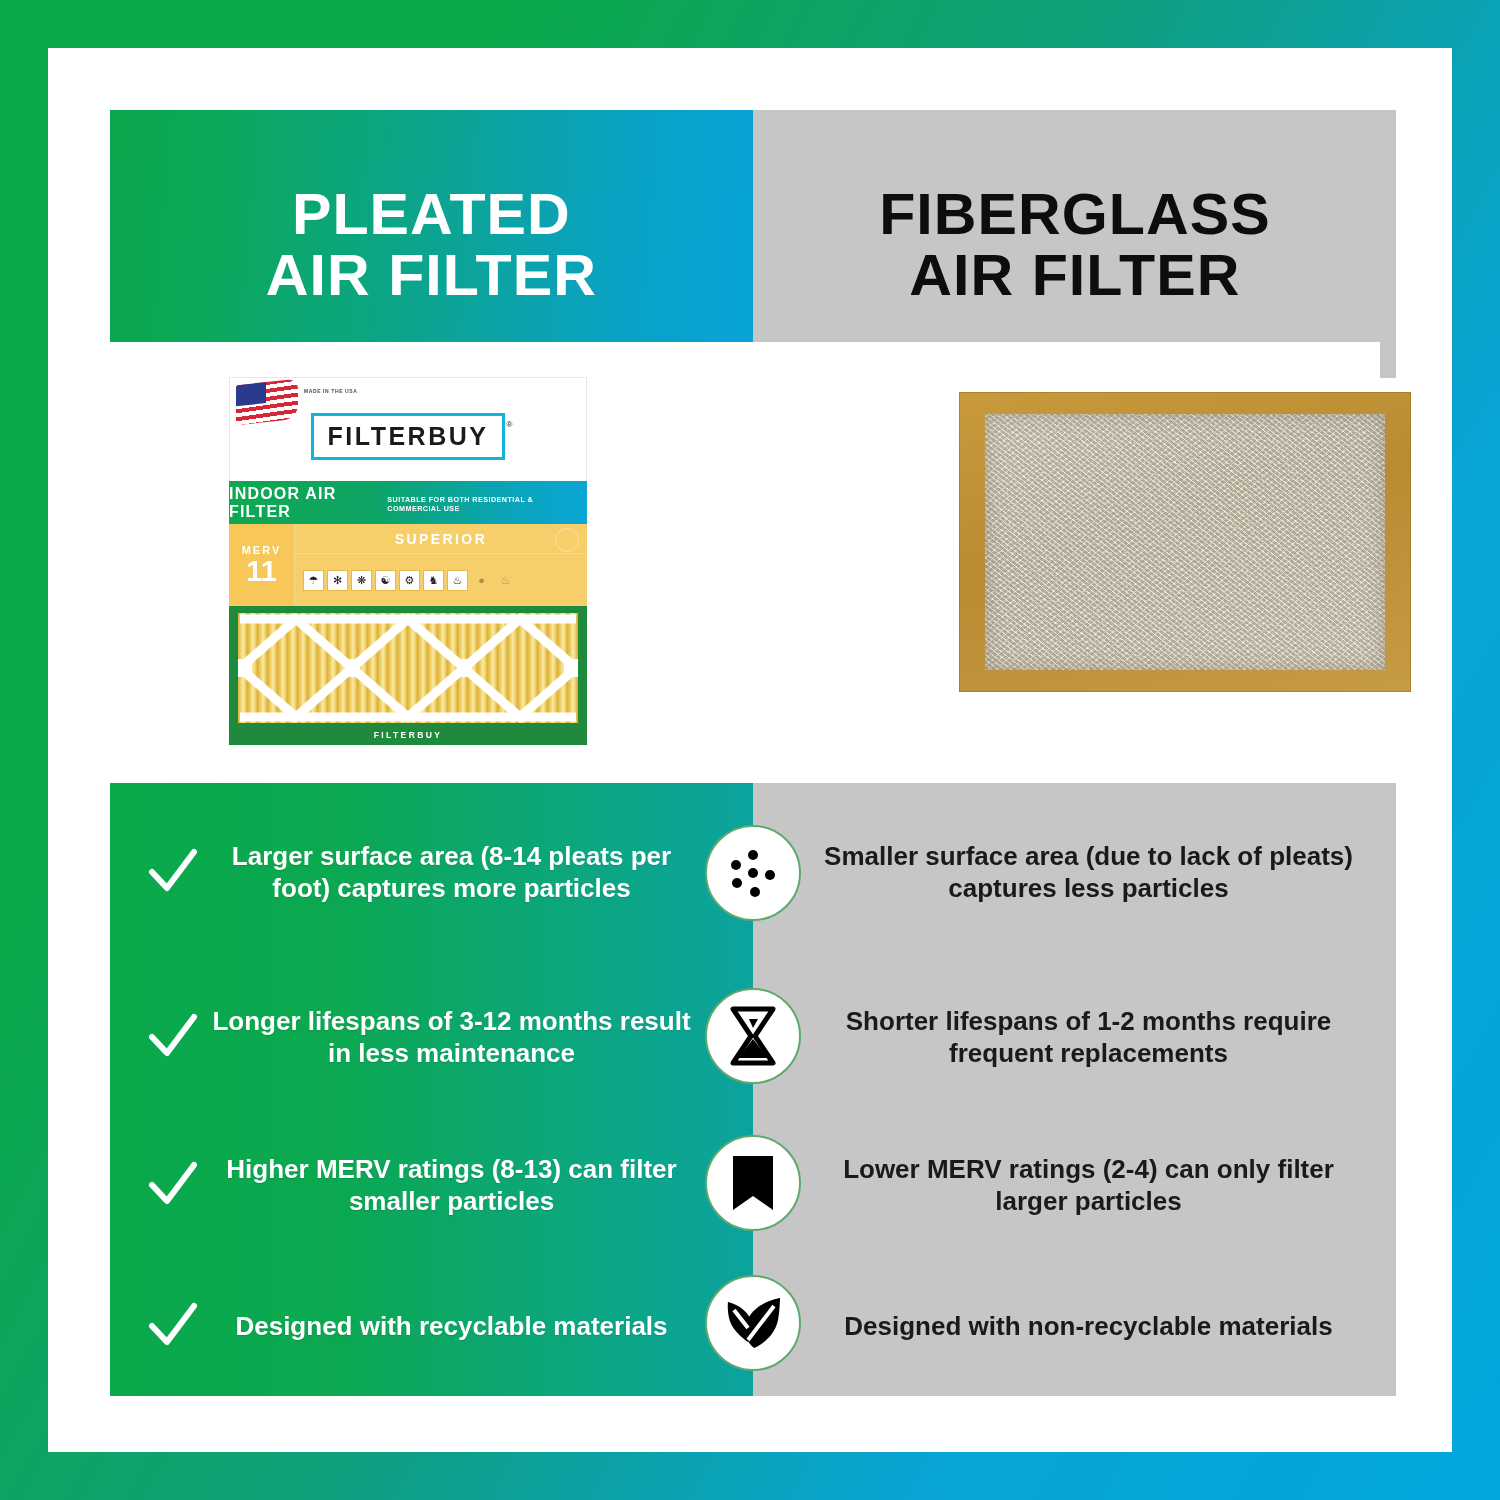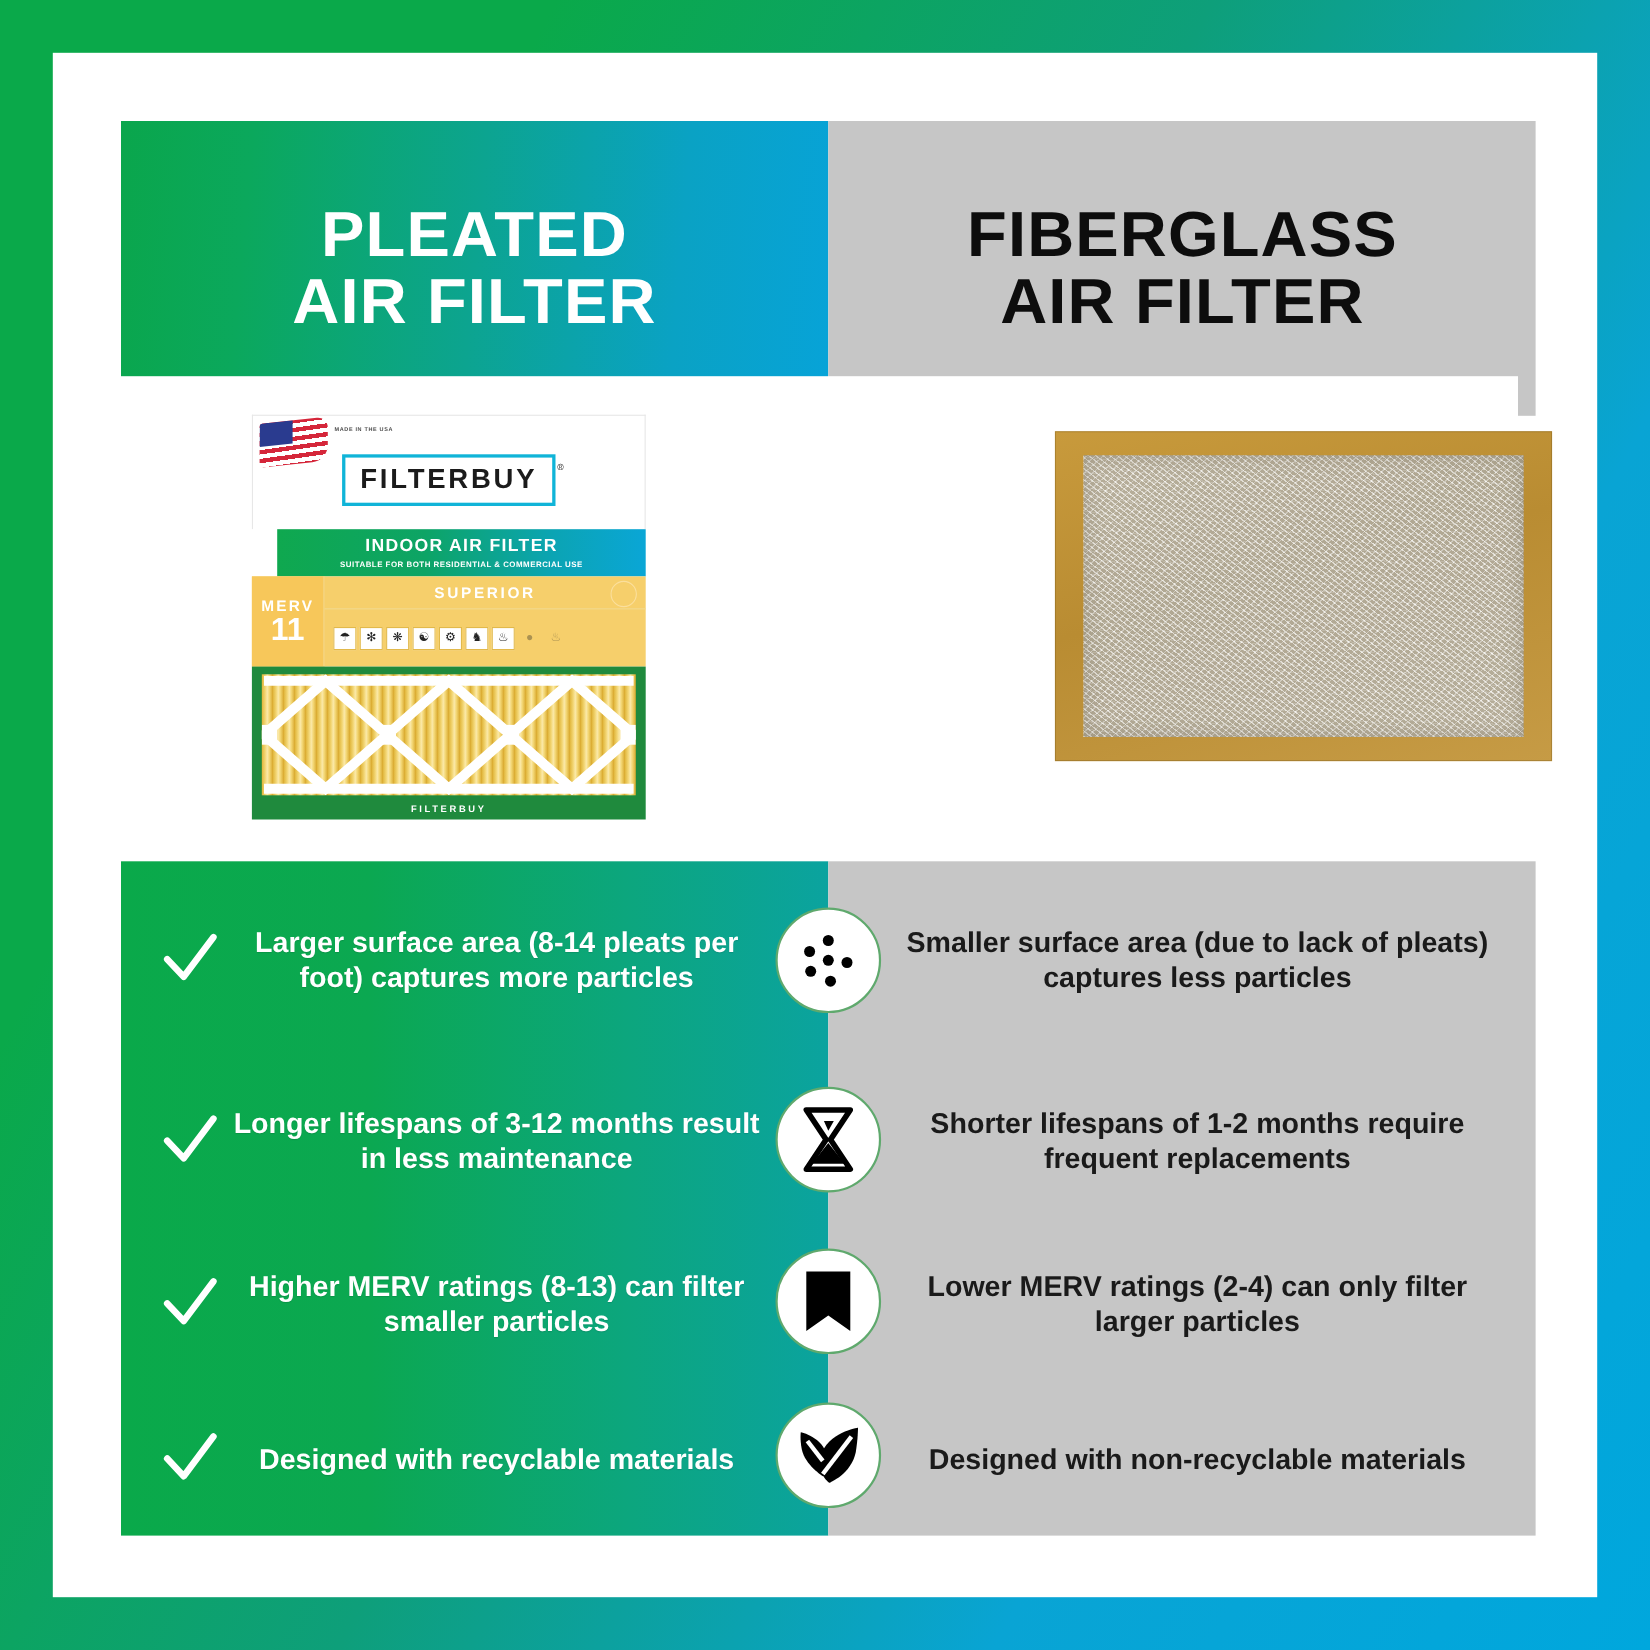--- a/index.html
+++ b/index.html
@@ -104,39 +104,39 @@
   .pb-logo-text {
     font-size: 25px; font-weight: 700; letter-spacing: 2.5px; color: #1b1b1b;
   }
   .pb-logo-tm {
     position: absolute; right: -10px; top: 4px;
     font-size: 8px; color: #1b1b1b;
   }
   .pb-green {
     height: 43px;
     background: linear-gradient(90deg, #0fa84f 0%, #0da465 40%, #0ba4b4 75%, #0aa6d6 100%);
-    display: flex; flex-direction: column; align-items: center; justify-content: center; margin-left: 23px;
+    display: flex; align-items: center; justify-content: center;
   }
   .pb-green-1 { color: #ffffff; font-weight: 700; font-size: 16px; letter-spacing: 1.2px; }
   .pb-green-2 { color: #ffffff; font-weight: 700; font-size: 7.2px; letter-spacing: 0.45px; margin-top: 2px; }
   .pb-amber {
     height: 82px;
     background: #f6cf6b;
     display: flex;
     position: relative;
   }
   .pb-merv {
     width: 66px;
     background: #f7c75a;
     display: flex; flex-direction: column;
     align-items: center; justify-content: center;
     color: #ffffff;
     border-right: 1px solid #f3d98f;
   }
-  .pb-merv-label { font-size: 14px; font-weight: 700; letter-spacing: 2px; }
+  .pb-merv-label { font-size: 11px; font-weight: 700; letter-spacing: 2px; }
   .pb-merv-value { font-size: 29px; font-weight: 700; line-height: 1; margin-top: 1px; }
   .pb-amber-main { flex: 1; display: flex; flex-direction: column; }
   .pb-superior {
     height: 30px; display: flex; align-items: center; justify-content: center;
     color: #ffffff; font-weight: 700; font-size: 14px; letter-spacing: 2.4px;
     border-bottom: 1px solid #f3d98f;
   }
   .pb-icons {
     flex: 1; display: flex; align-items: center; gap: 3px;
     padding: 0 8px;

